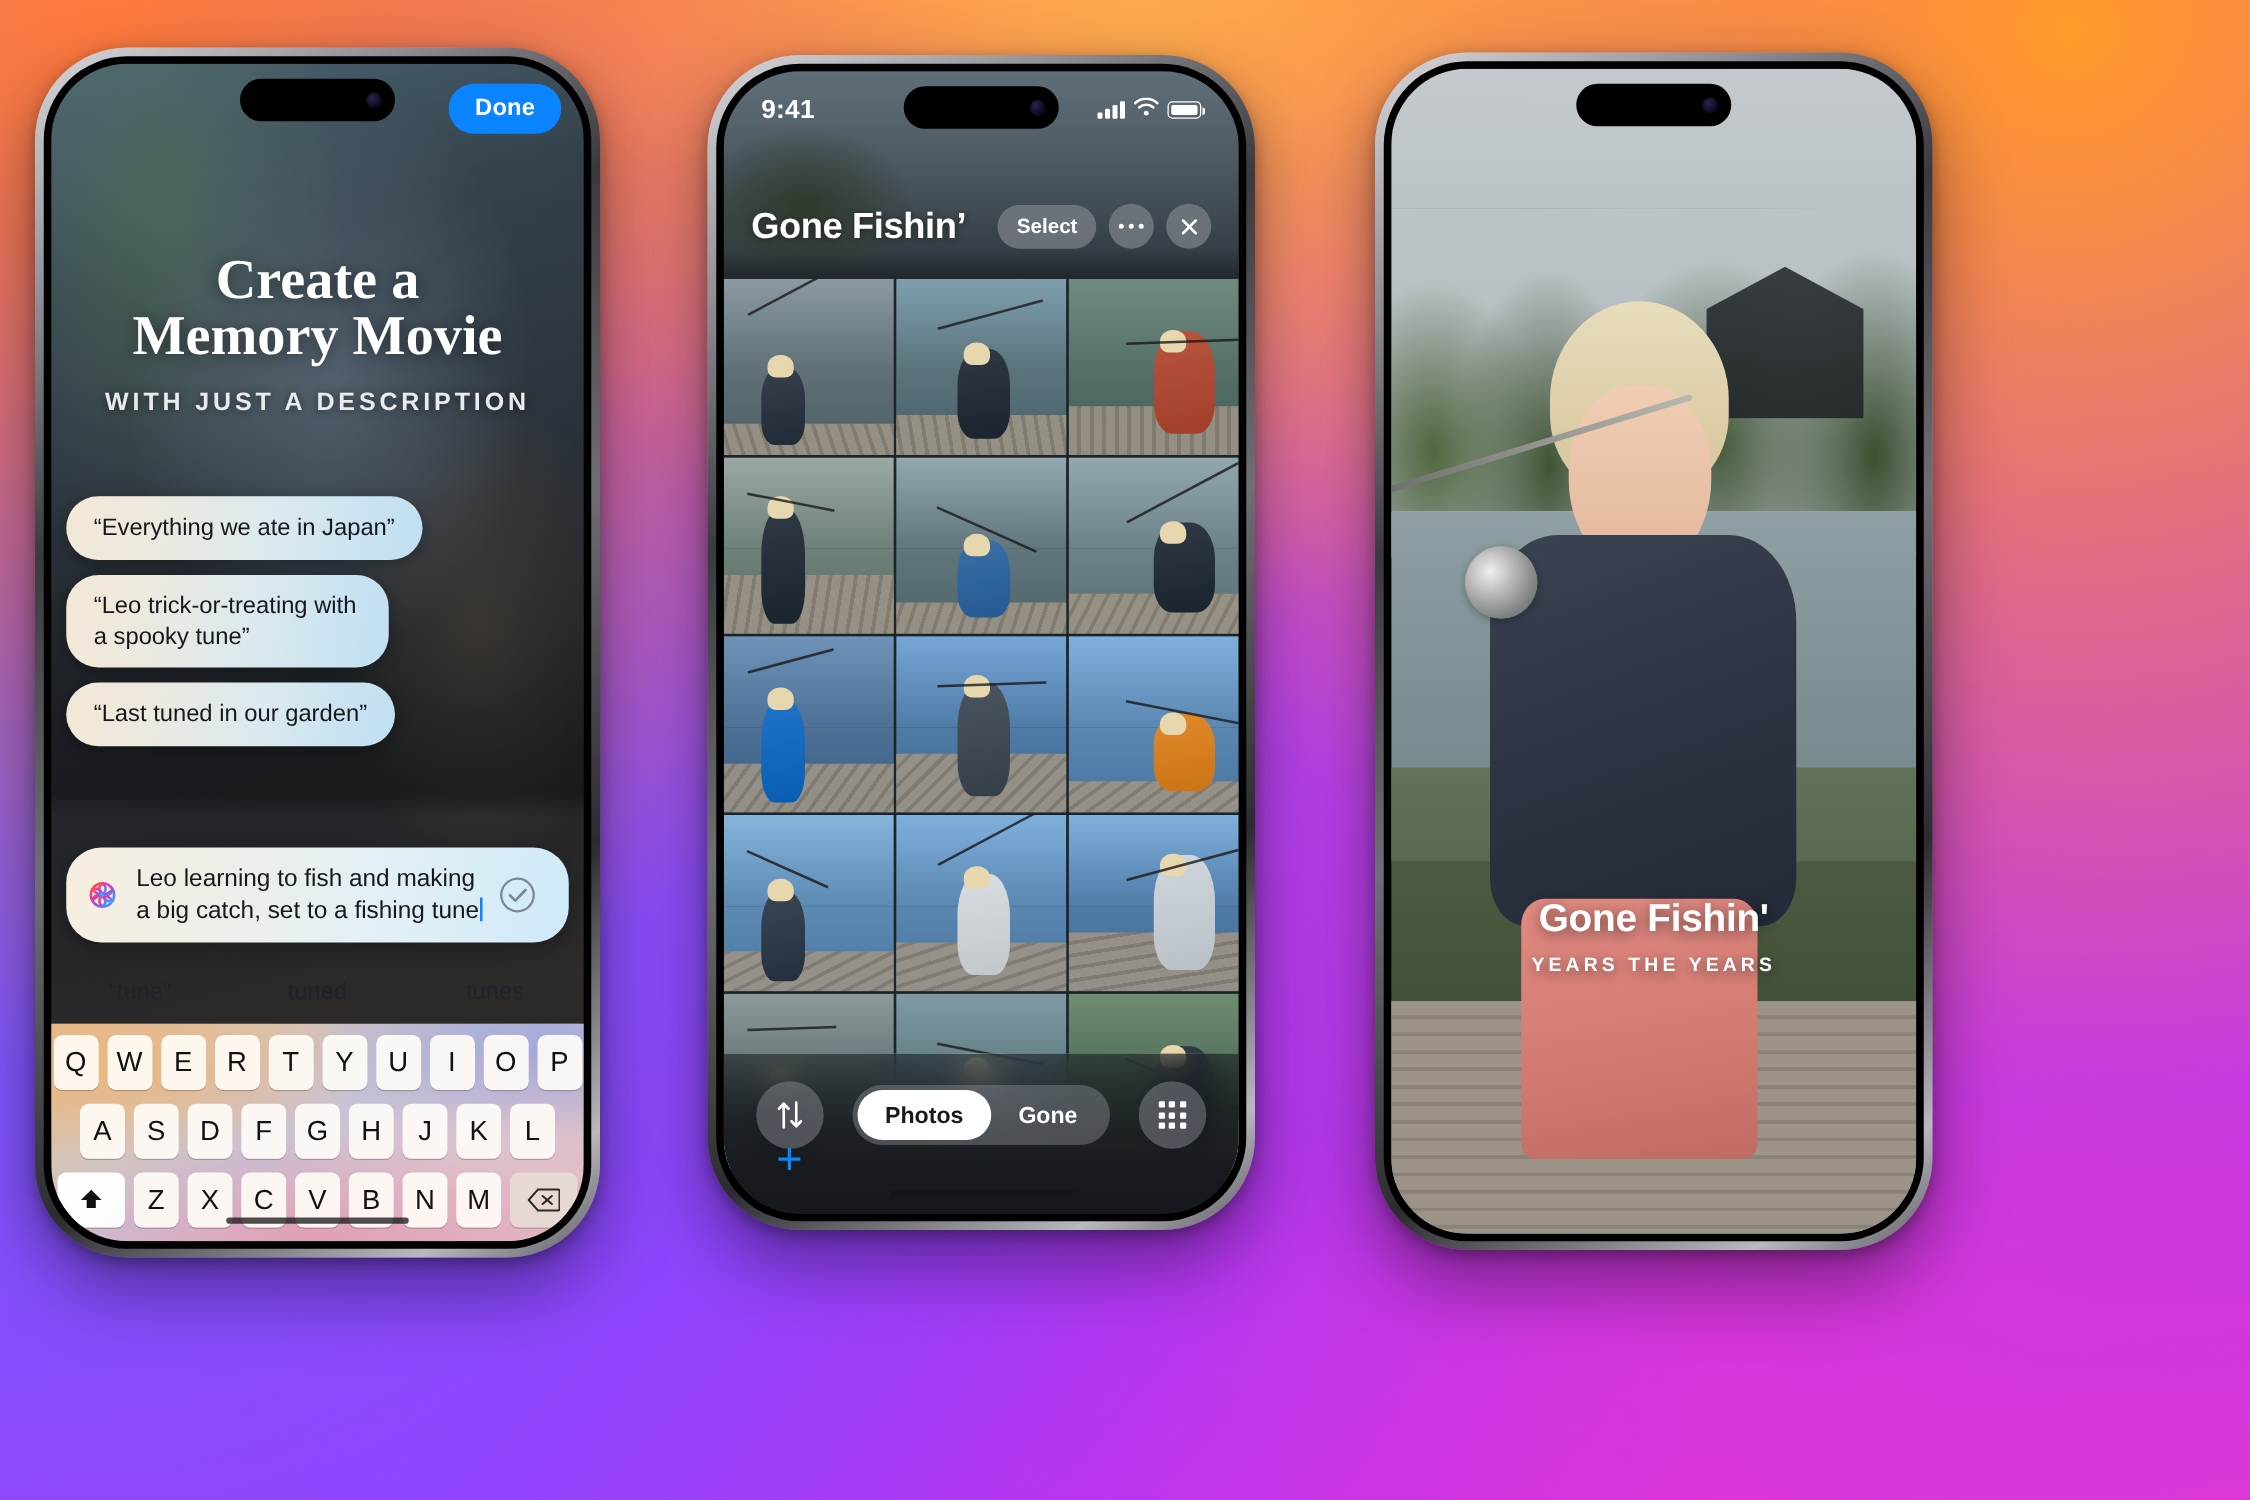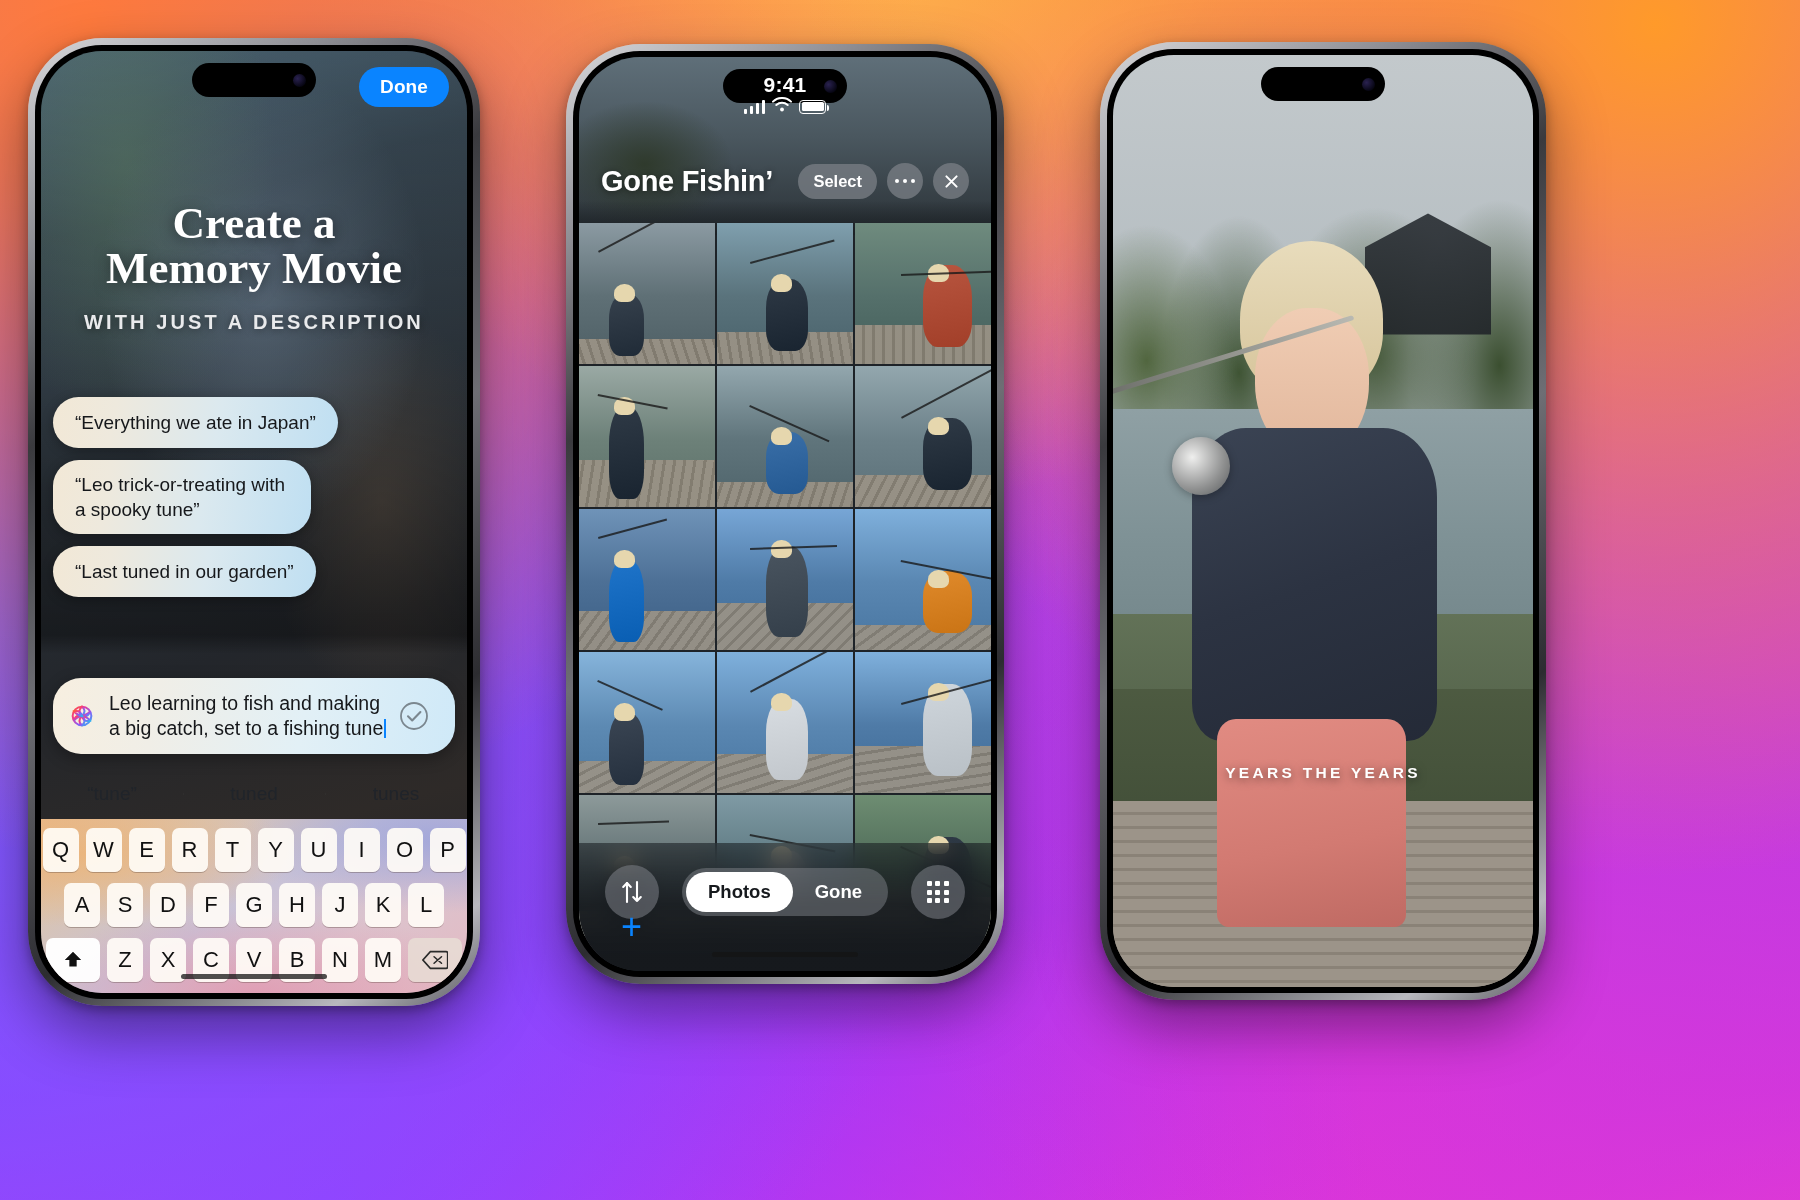--- a/index.html
+++ b/index.html
@@ -198,21 +198,21 @@
     content:""; position:absolute; left: -5%; bottom: 8px; width: 42%; height: 70%;
     background: radial-gradient(ellipse at center, #2f3a2c 0%, rgba(47,58,44,0) 72%);
   }
   #center-hero::after {
     content:""; position:absolute; left: 0; right: 0; bottom: 0; height: 34px;
     background: linear-gradient(180deg, rgba(25,30,34,0), #1b2024);
   }
   .statusbar {
     position: absolute; top: 16px; left: 0; right: 0; height: 30px; z-index: 45;
     display: flex; align-items: center; justify-content: space-between;
-    padding: 0 30px; color: #fff; flex-direction: column;
+    padding: 0 30px; color: #fff;
   }
   .status-time { font-size: 21px; font-weight: 700; letter-spacing: .2px; }
   .status-right { display: flex; align-items: center; gap: 7px; }
   .bars { display: flex; align-items: flex-end; gap: 2.5px; height: 14px; }
   .bars i { width: 3.6px; background: #fff; border-radius: 1px; display: block; }
   .bars i:nth-child(1){height:5px} .bars i:nth-child(2){height:8px}
   .bars i:nth-child(3){height:11px} .bars i:nth-child(4){height:14px}
   .batt {
     width: 27px; height: 14px; border: 1.8px solid #fff; border-radius: 4px;
     position: relative; padding: 1.6px;
@@ -704,17 +704,18 @@
           <div class="rp-shirt"></div>
           <div class="rp-shorts"></div>
         </div>
         <div class="rp-rod"></div>
         <div class="rp-reel"></div>
       </div>
       <div class="island">
           <span class="lens"></span>
         </div>
       <div class="rp-overlay">
+        <div class="rp-title">Gone Fishin'</div>
         <div class="rp-subtitle">YEARS THE YEARS</div>
       </div>
     </div>
   </div>
 </div>
 
 </body></html>

